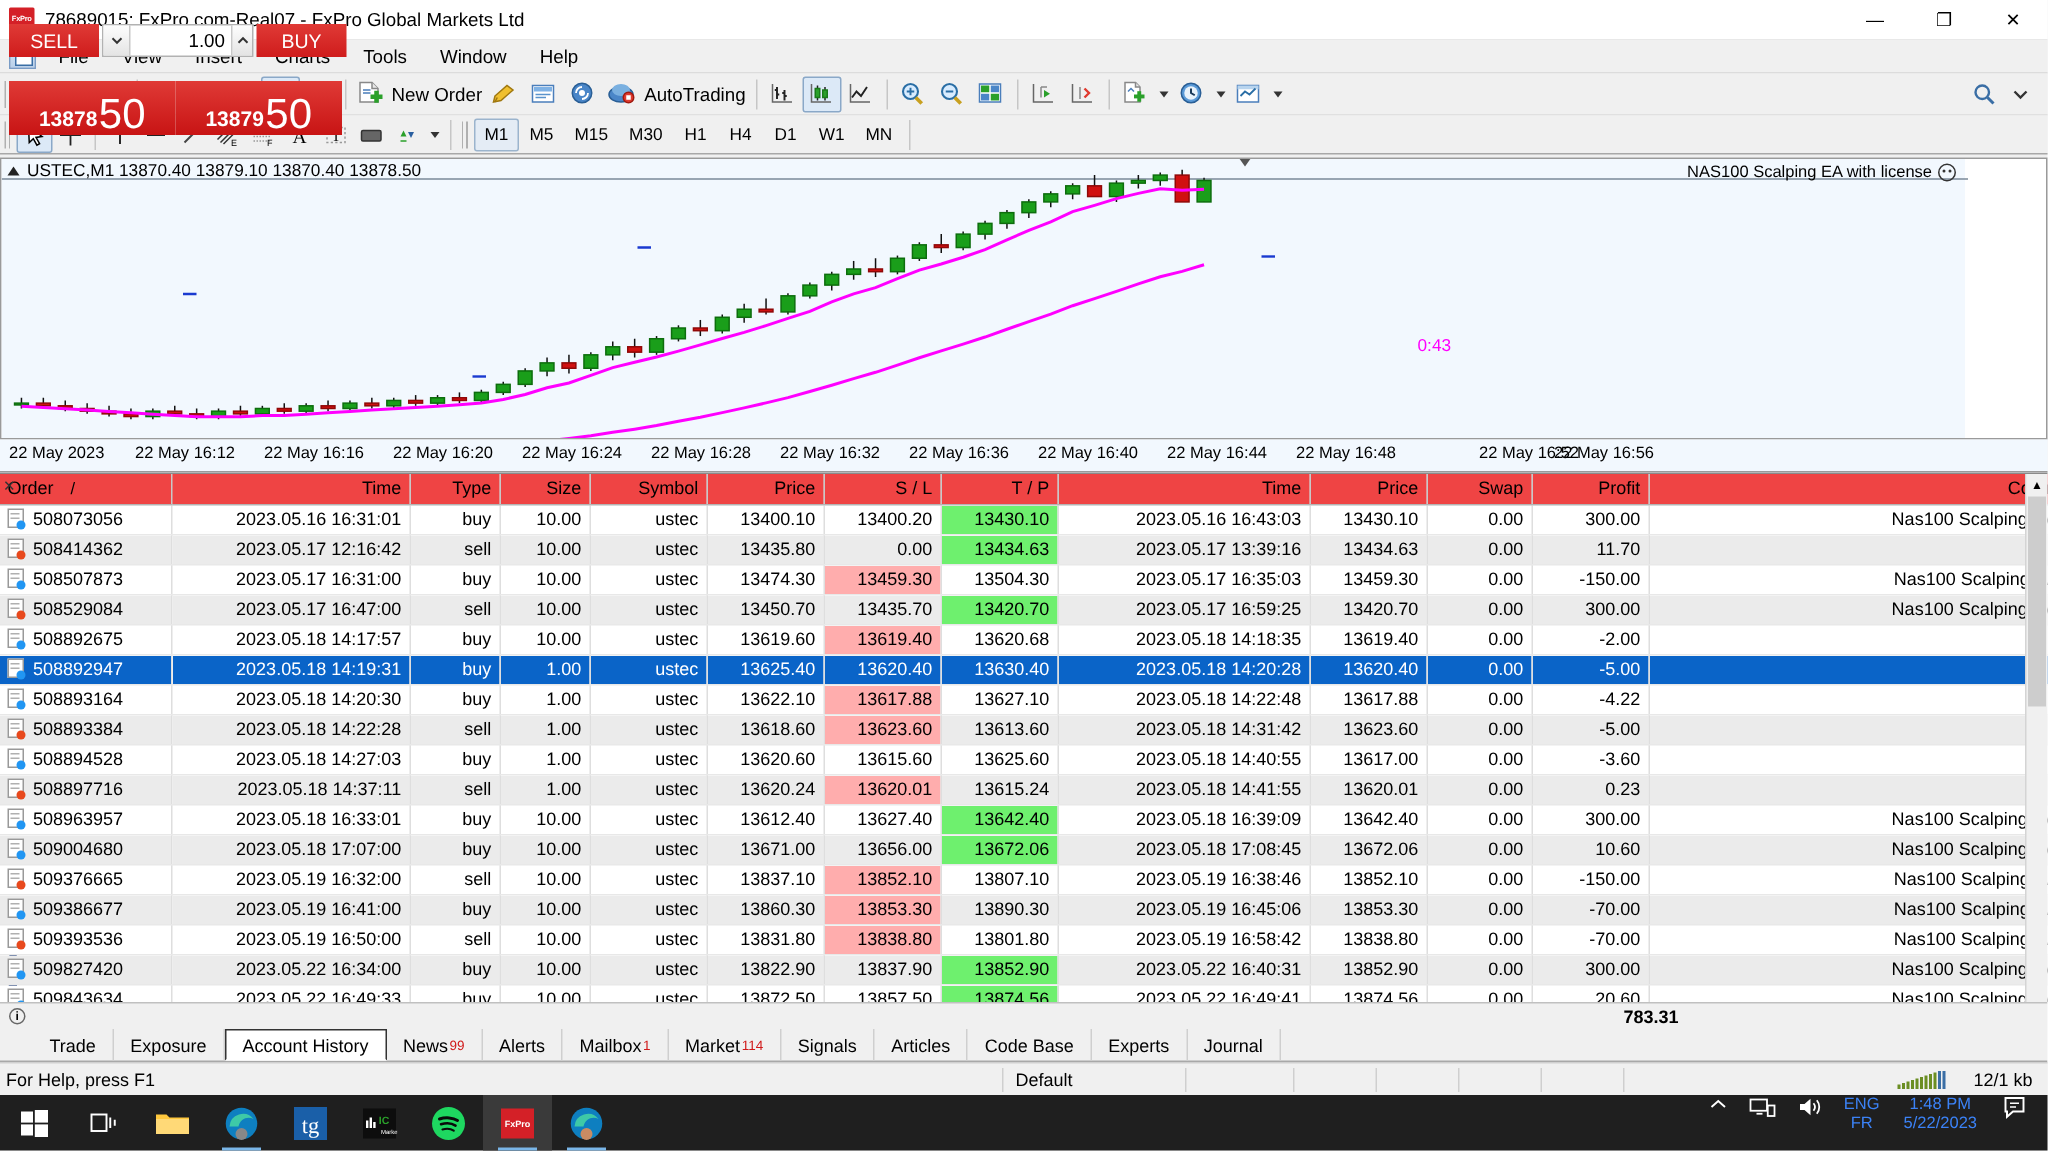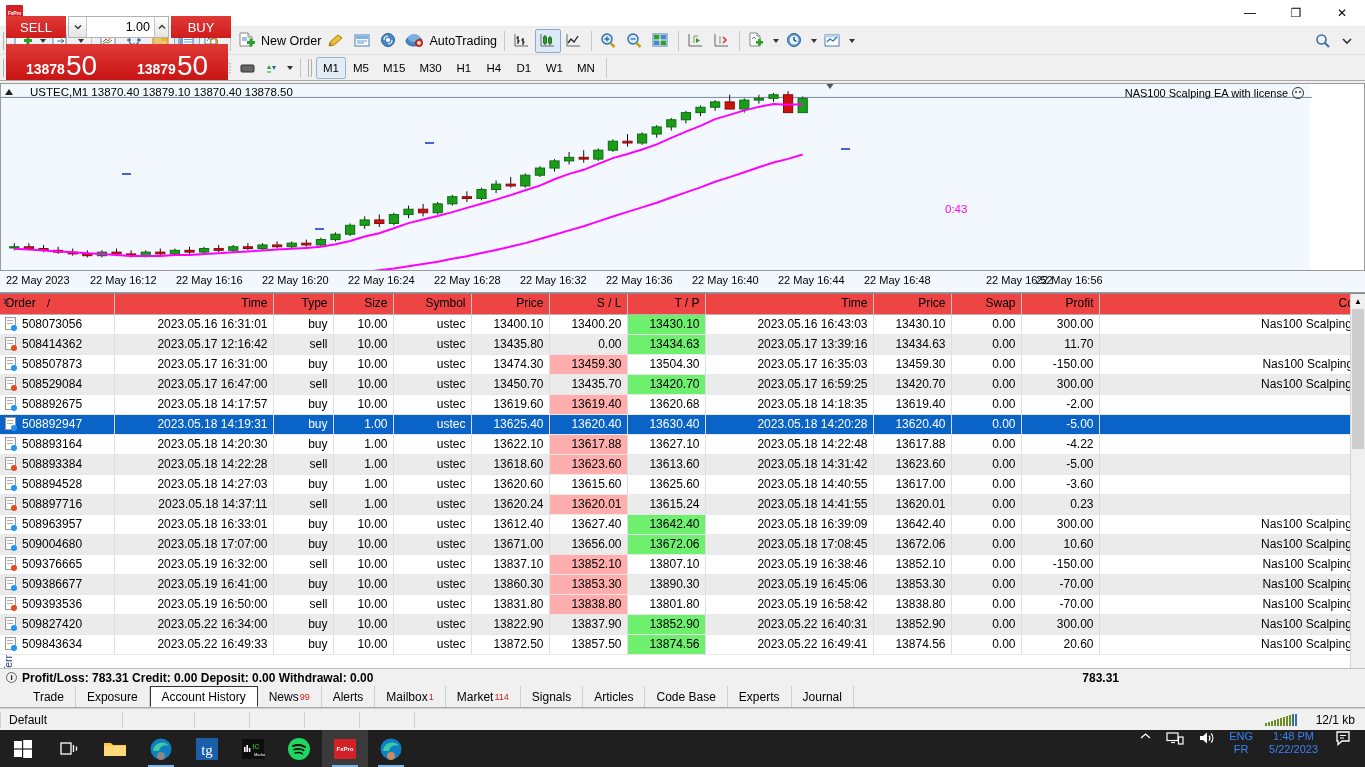--- a/index.html
+++ b/index.html
@@ -48,21 +48,21 @@
   .tf { height:22px; min-width:30px; padding:0 6px; display:flex; align-items:center;
         justify-content:center; font-size:11.5px; border:1px solid transparent; border-radius:2px;text-align:center;}
   .tf.active { background:#e4ecf5; border:1px solid #9bb4cd; }
 
   svg { display:block; }
 
   
   .chart-wrap { position:relative; background:#fff; border:1px solid #9a9a9a; margin:2px 0 0 0;
                 flex:0 0 188px; height:188px; overflow:hidden; }
   .chart-head { position:absolute; left:4px; top:2px; font-size:11.5px; display:flex;
-                align-items:center; z-index:6; white-space:nowrap;gap:12px; }
+                align-items:center; z-index:6; white-space:nowrap; }
   .chart-head .tri { width:0;height:0;border-left:4px solid transparent;border-right:4px solid transparent;
                 border-bottom:6px solid #222; margin-right:5px; }
   .ea-label { position:absolute; right:60px; top:3px; font-size:11px; z-index:6; display:flex;
               align-items:center; gap:4px; }
   .ea-face { width:12px;height:12px;border:1px solid #333;border-radius:50%; position:relative; }
   .ea-face:before{content:"";position:absolute;left:2px;top:3px;width:2px;height:2px;background:#333;border-radius:50%;}
   .ea-face:after{content:"";position:absolute;right:2px;top:3px;width:2px;height:2px;background:#333;border-radius:50%;}
   .chart-plot { position:absolute; left:0; top:0; right:54px; bottom:0; background:#f2f8fe; }
   .price-axis { position:absolute; right:0; top:0; width:54px; bottom:0; background:#f2f8fe;
                 border-left:1px solid #6a6a6a; font-size:10.5px; }
@@ -77,21 +77,21 @@
   .trade-panel { position:absolute; left:6px; top:16px; z-index:8; width:225px; }
   .tp-top { display:flex; height:22px; }
   .tp-sell,.tp-buy { width:60px; background:linear-gradient(#e03a36,#cf1c1c); color:#fff;
       font-size:13px; display:flex; align-items:center; justify-content:center; }
   .tp-vol { flex:1; display:flex; background:#fff; border:1px solid #b2b2b2; margin:0 2px;}
   .tp-vol .dn { width:18px; display:flex;align-items:center;justify-content:center;
       background:linear-gradient(#fdfdfd,#e4e4e4); border-right:1px solid #c8c8c8;}
   .tp-vol .val { flex:1; text-align:right; padding-right:4px; font-size:12.5px; line-height:20px;}
   .tp-vol .up { width:14px; display:flex;align-items:center;justify-content:center;
       background:linear-gradient(#fdfdfd,#e4e4e4); border-left:1px solid #c8c8c8;}
-  .tp-prices { display:flex; gap:0; margin-top:6px; }
+  .tp-prices { display:flex; gap:0; margin-top:16px; }
   .tp-price { width:111px; height:36px; background:linear-gradient(#e03a36,#c81414); color:#fff;
       display:flex; align-items:flex-end; justify-content:center; padding-bottom:1px; }
   .tp-price .big { font-size:28px; line-height:26px; font-weight:300; }
   .tp-price .small { font-size:14px; font-weight:bold; line-height:20px; margin-right:1px; }
 
   
   .terminal { flex:1; display:flex; flex-direction:column; background:#fff; position:relative;
               border-top:1px solid #8a8a8a; overflow:hidden; }
   .term-close { position:absolute; left:2px; top:2px; font-size:10px; color:#333; z-index:5; }
   .tbl-scroll { flex:1; overflow:hidden; position:relative; }
@@ -158,27 +158,38 @@
   .clock { text-align:center; font-size:11px; line-height:13px; padding:0 10px; }
   .lang { text-align:center; font-size:11px; line-height:13px; padding:0 6px; }
 </style>
 </head>
 <body>
 
 <div class="app">
 
   <div class="titlebar">
     <div class="tb-ico">FxPro</div>
+    <div class="tb-title">78689015: FxPro.com-Real07 - FxPro Global Markets Ltd</div>
     <div class="tb-btns">
       <div class="tb-btn">—</div>
       <div class="tb-btn">❐</div>
       <div class="tb-btn close">✕</div>
     </div>
   </div>
 
+  <div class="menubar">
+    <div class="menu-app-ico"></div>
+    <div class="menu-item">File</div>
+    <div class="menu-item">View</div>
+    <div class="menu-item">Insert</div>
+    <div class="menu-item">Charts</div>
+    <div class="menu-item">Tools</div>
+    <div class="menu-item">Window</div>
+    <div class="menu-item">Help</div>
+  </div>
 
   <div class="toolbar">
     <div class="grip"></div>
     <div class="tbtn">
       <svg width="20" height="18" viewBox="0 0 20 18">
           <rect x="1" y="2" width="12" height="11" fill="#fff" stroke="#4a7ebb"></rect>
           <rect x="2" y="3" width="10" height="3" fill="#cfe0f2"></rect>
           <g fill="#2aa02a">
             <rect x="10" y="7" width="8" height="3"></rect>
             <rect x="12.5" y="4.5" width="3" height="8"></rect>
@@ -937,21 +948,20 @@
           </tbody>
       </table>
       <div class="vscroll">
         <div class="vs-arrow">▲</div>
         <div class="vs-thumb"></div>
       </div>
     </div>
 
     <div class="summary">
       <span class="sum-ico">i</span>
-      <span>Profit/Loss: 783.31  Credit: 0.00  Deposit: 0.00  Withdrawal: 0.00</span>
       <span class="sum-right">783.31</span>
     </div>
 
     <div class="tabs" id="term-tabs">
         <div class="tab">
           <span>Trade</span>
         </div>
         <div class="tab">
           <span>Exposure</span>
         </div>
@@ -985,20 +995,21 @@
         <div class="tab">
           <span>Experts</span>
         </div>
         <div class="tab">
           <span>Journal</span>
         </div>
       </div>
   </div>
 
   <div class="statusbar">
+    <div class="sb-first">For Help, press F1</div>
     <div class="sb-cell" style="width:122px">Default</div>
     <div class="sb-cell" style="width:72px"></div>
     <div class="sb-cell" style="width:55px"></div>
     <div class="sb-cell" style="width:55px"></div>
     <div class="sb-cell" style="width:55px"></div>
     <div class="sb-cell" style="width:55px"></div>
     <div class="sb-cell" style="width:55px"></div>
     <div class="sb-conn">
       <span class="bars">
         <i style="height:3px"></i>

